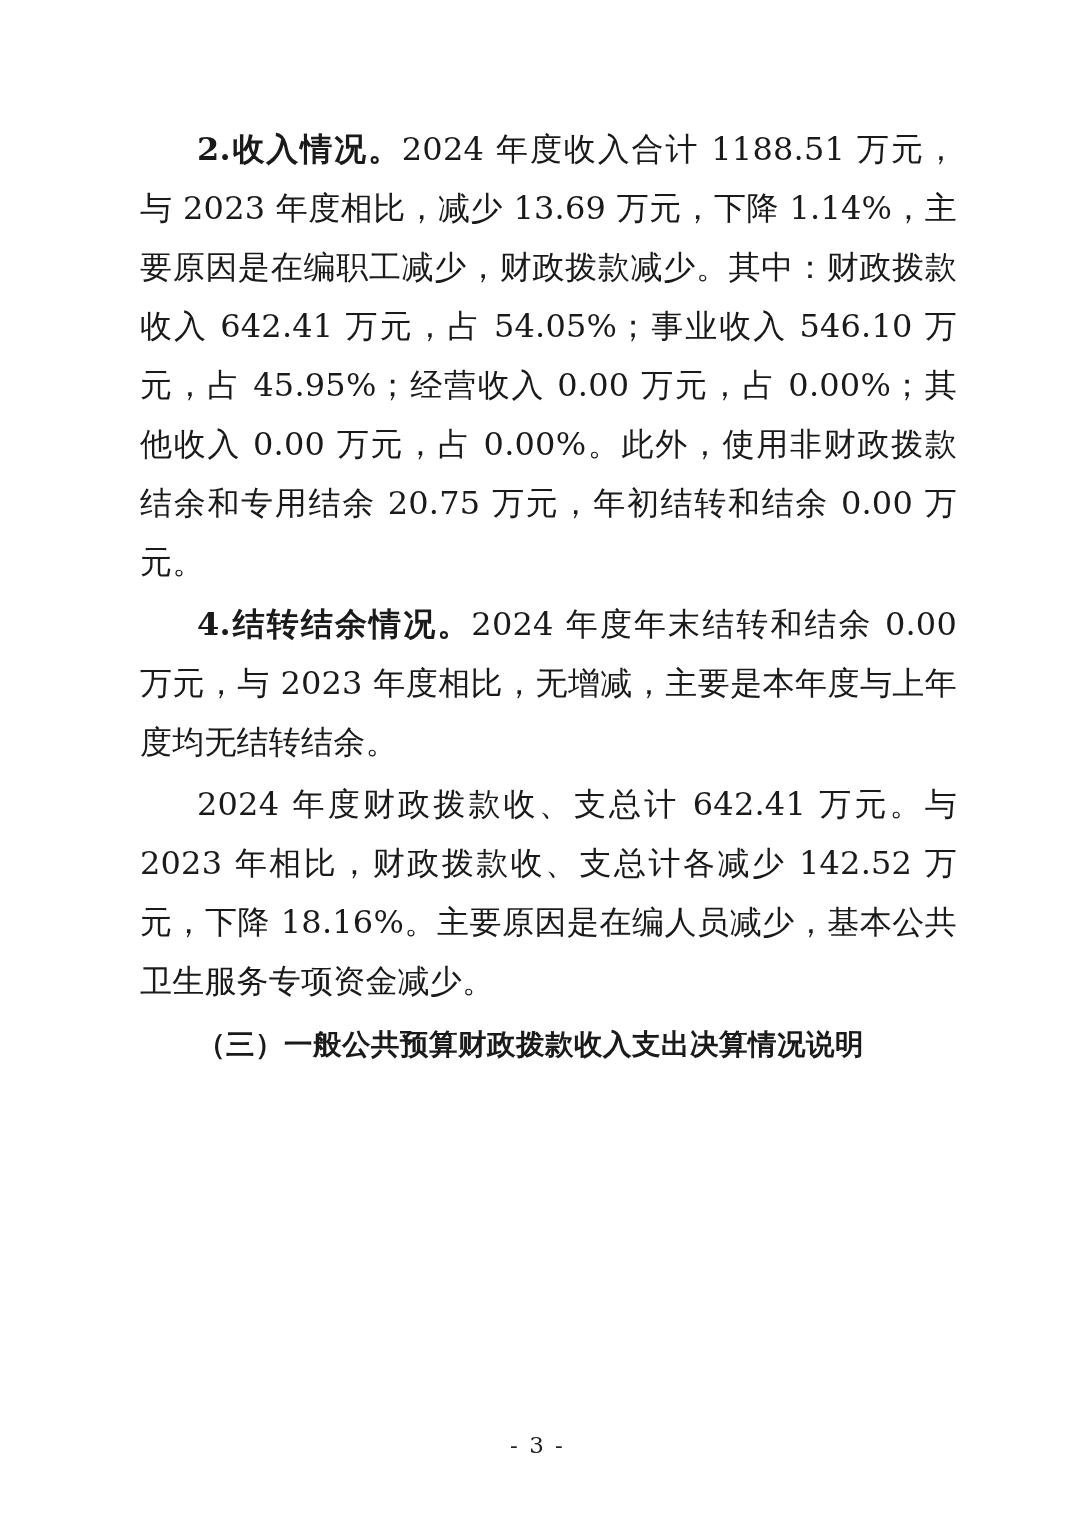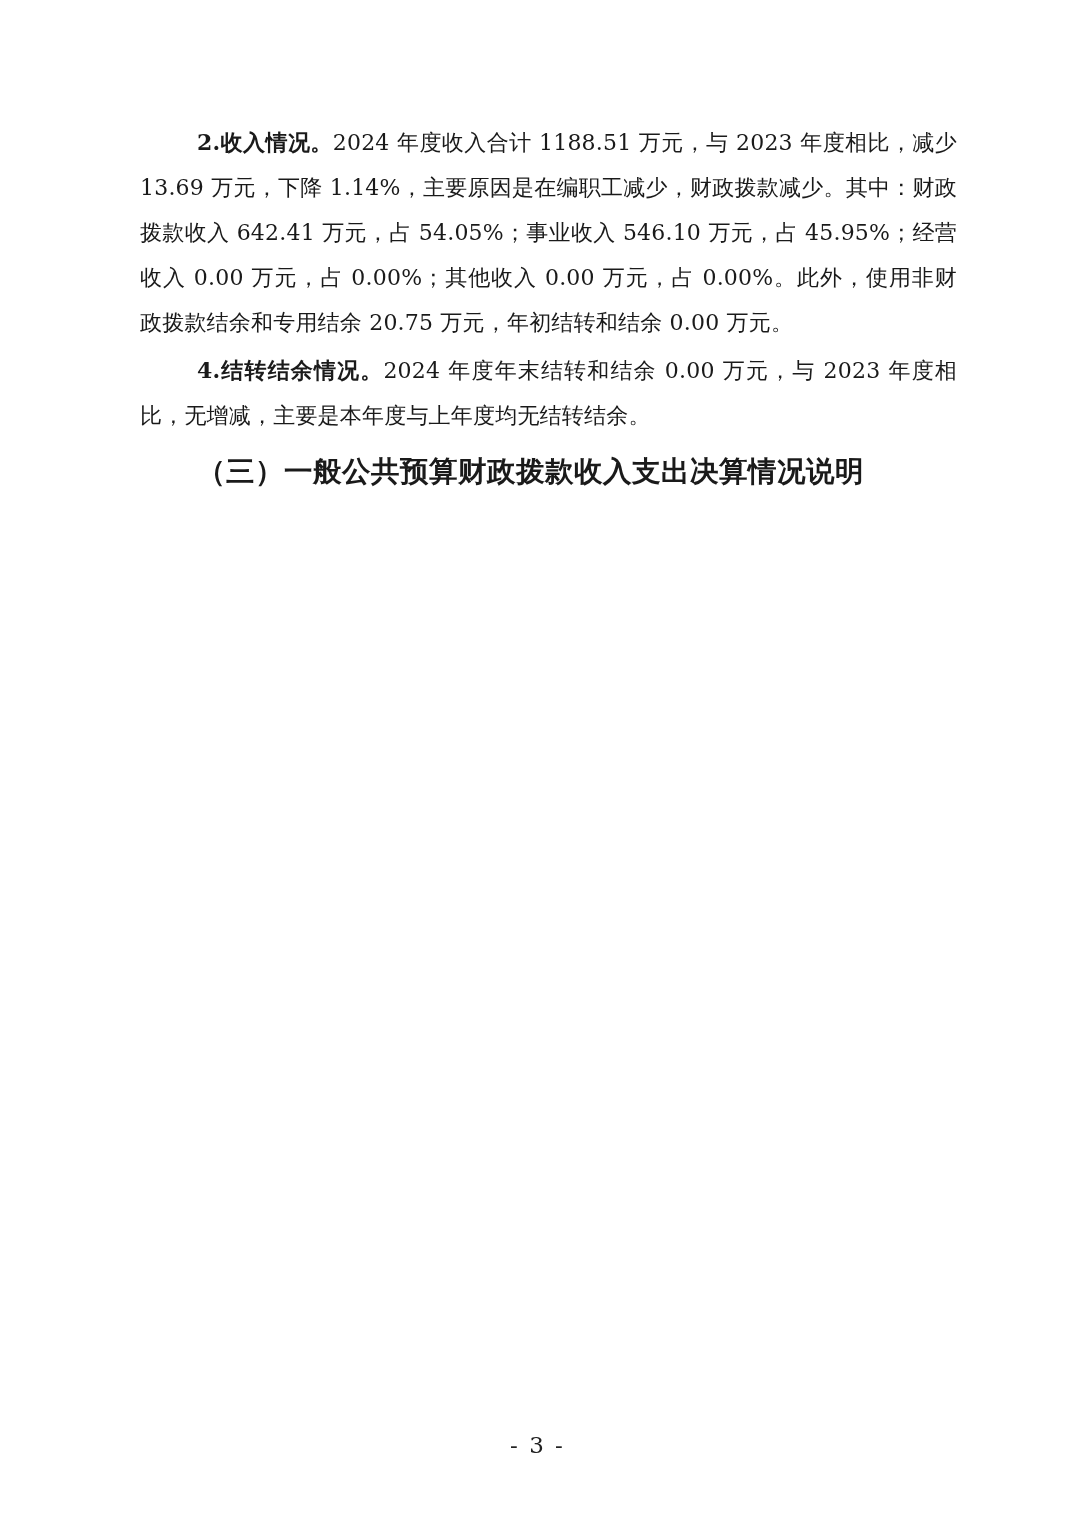--- a/index.html
+++ b/index.html
@@ -16,22 +16,22 @@
     overflow: hidden;
   }
   .page {
     width: 1075px;
     height: 1520px;
     box-sizing: border-box;
     padding: 120px 118px 40px 140px;
     position: relative;
   }
   .para {
-    font-size: 22px;
-    line-height: 45px;
+    font-size: 32px;
+    line-height: 59px;
     text-align: justify;
     text-justify: inter-ideograph;
     margin: 0 0 0 0;
     letter-spacing: 0.2px;
   }
   .para + .para {
     margin-top: 3px;
   }
   .indent {
     text-indent: 57px;
@@ -63,18 +63,19 @@
 <body>
 
 <div class="page">
 
   <p class="para indent"><span class="lead">2.收入情况。</span><span>2024 年度收入合计 1188.51 万元，与 2023 年度相比，减少 13.69 万元，下降 1.14%，主要原因是在编职工减少，财政拨款减少。其中：财政拨款收入 642.41 万元，占 54.05%；事业收入 546.10 万元，占 45.95%；经营收入 0.00 万元，占 0.00%；其他收入 0.00 万元，占 0.00%。此外，使用非财政拨款结余和专用结余 20.75 万元，年初结转和结余 0.00 万元。</span></p>
 
 
   <p class="para indent"><span class="lead">4.结转结余情况。</span><span>2024 年度年末结转和结余 0.00 万元，与 2023 年度相比，无增减，主要是本年度与上年度均无结转结余。</span></p>
 
 
+  <p class="para indent"><span>2024 年度财政拨款收、支总计 642.41 万元。与 2023 年相比，财政拨款收、支总计各减少 142.52 万元，下降 18.16%。主要原因是在编人员减少，基本公共卫生服务专项资金减少。</span></p>
 
   <h2 class="heading">（三）一般公共预算财政拨款收入支出决算情况说明</h2>
 
 
   <div class="footer">- 3 -</div>
 </div>
 
 </body></html>

